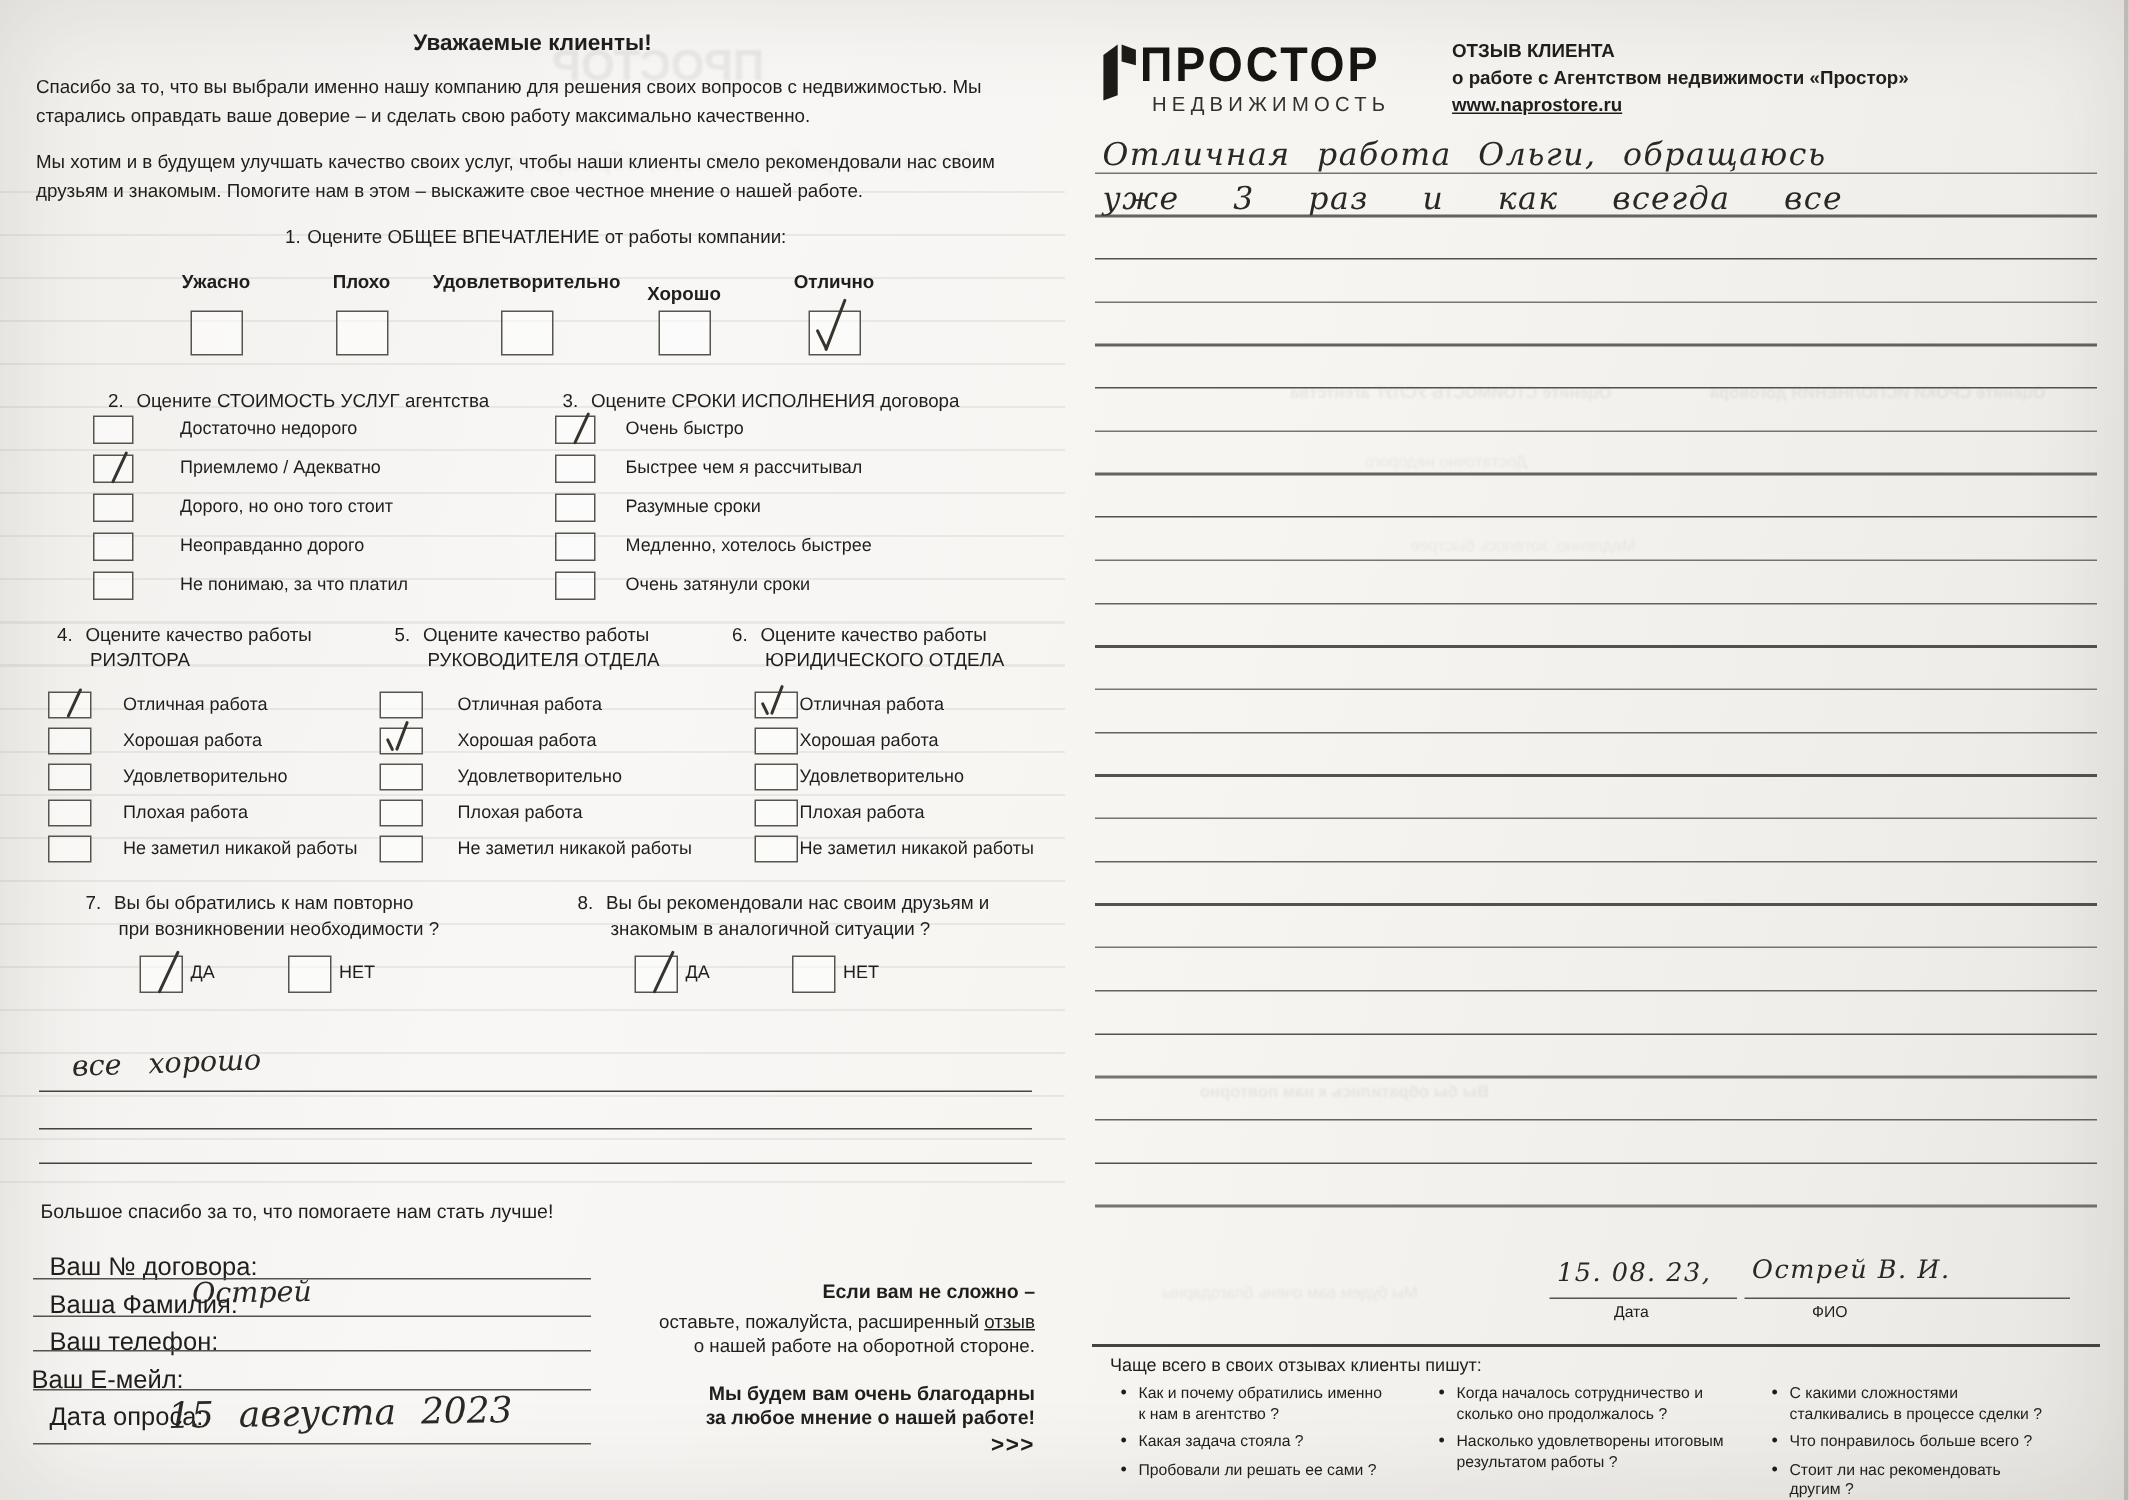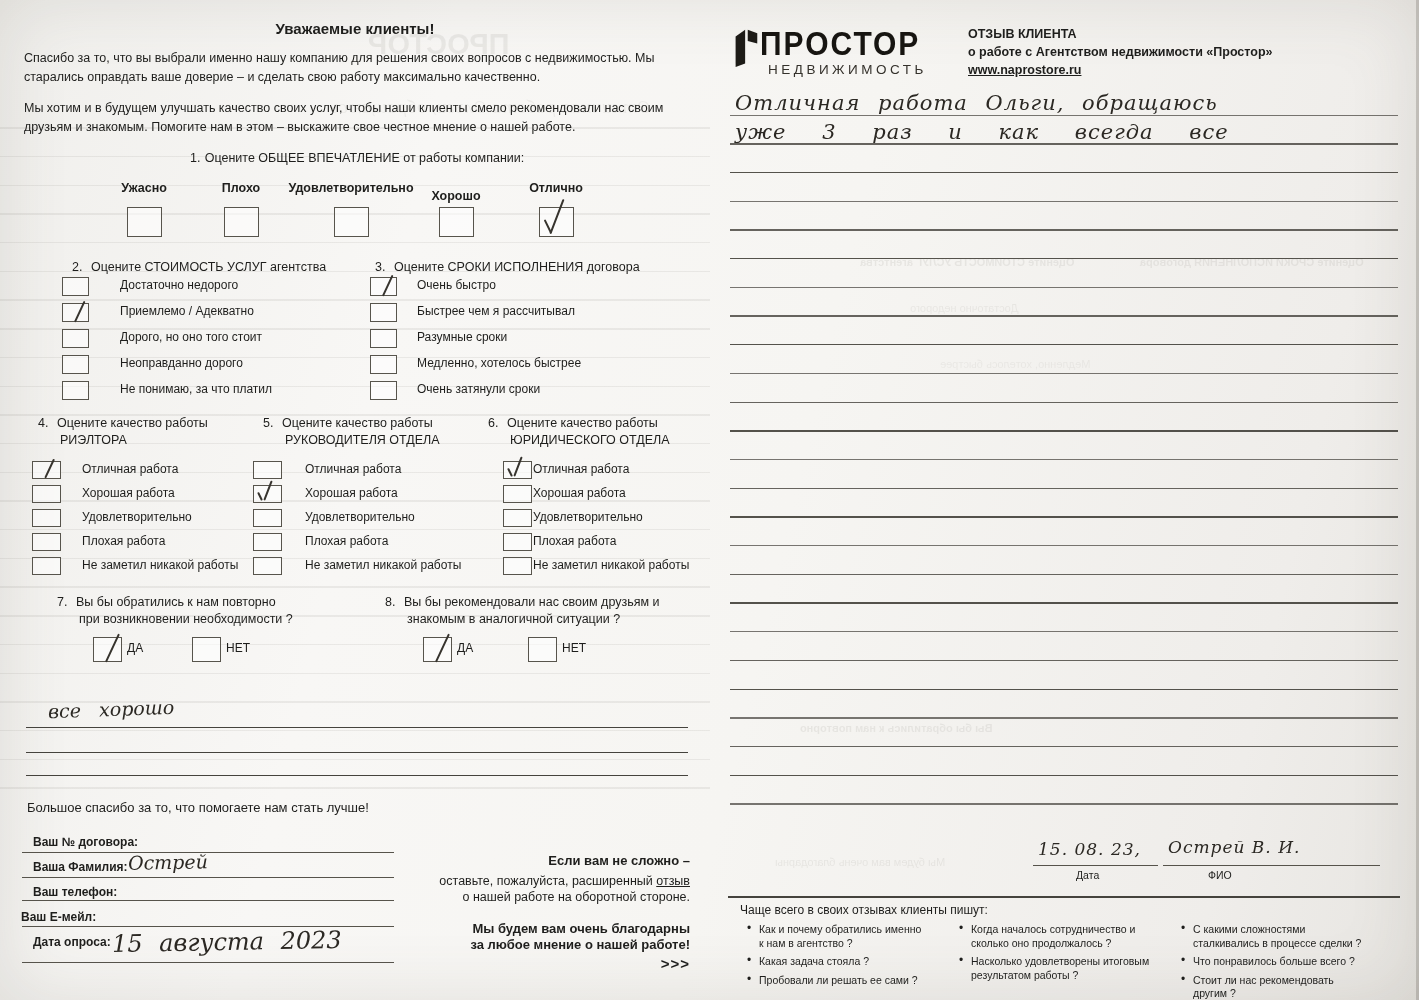--- a/index.html
+++ b/index.html
@@ -12,21 +12,21 @@
   #lp{left:0;width:710px;}
   #rp{left:710px;width:709px;}
   .ab{position:absolute;}
   
   .t-title{font-size:15px;font-weight:bold;}
   .t-p{font-size:12.5px;line-height:18.5px;}
   .qh{font-weight:normal;font-size:12.5px;white-space:nowrap;line-height:17px;}
   .qh .qnum{display:inline-block;min-width:19px;}
   .q1lab{font-weight:bold;font-size:12.5px;transform:translateX(-50%);white-space:nowrap;}
   .opt-label{font-size:12px;line-height:15px;white-space:nowrap;}
-  .field-label{font-size:12px;white-space:nowrap;font-weight:bold;}
+  .field-label{font-size:17px;white-space:nowrap;}
   .small{font-size:10.5px;margin-left:36px;}
   
   .cb{position:absolute;border:1.4px solid #57544c;background:rgba(255,255,255,.55);}
   .ck-slash::after{content:'';position:absolute;left:42%;bottom:-3%;width:1.7px;height:134%;
     background:#37342e;transform-origin:bottom center;transform:rotate(25deg);border-radius:2px;}
   .ck-v::before{content:'';position:absolute;left:20%;top:40%;width:1.6px;height:55%;
     background:#37342e;transform:rotate(-26deg);border-radius:2px;}
   .ck-v::after{content:'';position:absolute;left:48%;top:-36%;width:1.7px;height:132%;
     background:#37342e;transform:rotate(21deg);border-radius:2px;}
   

